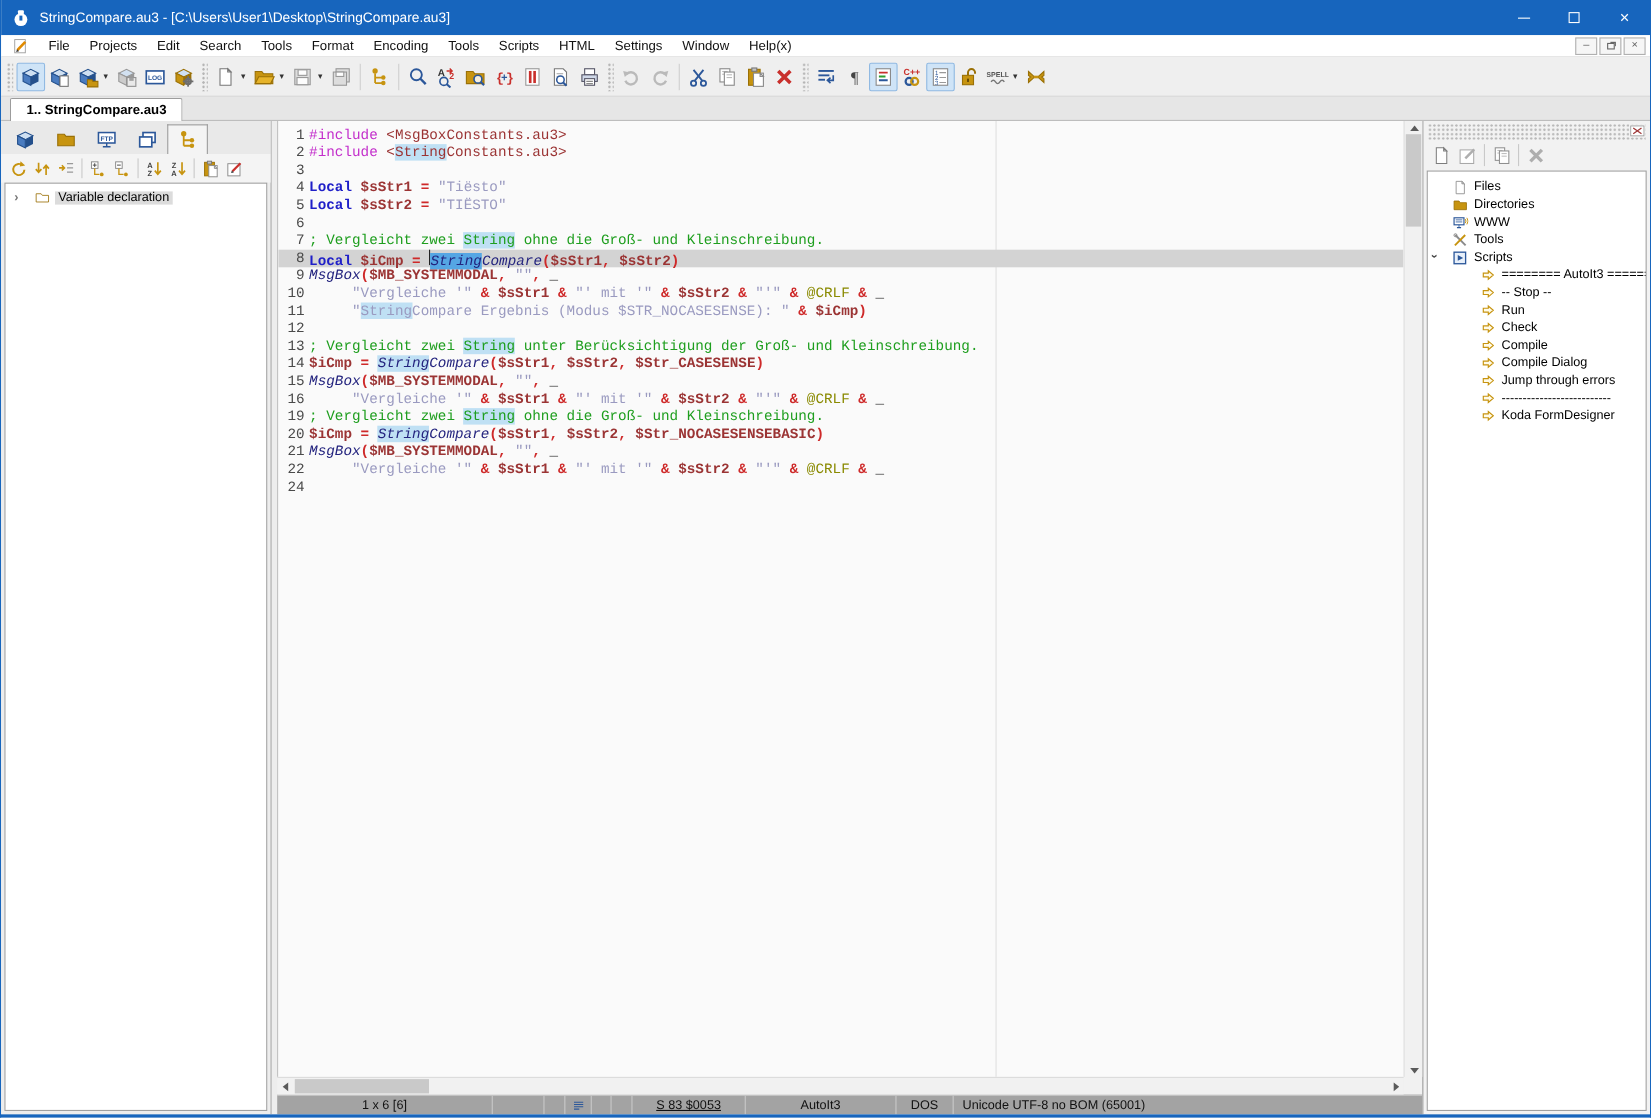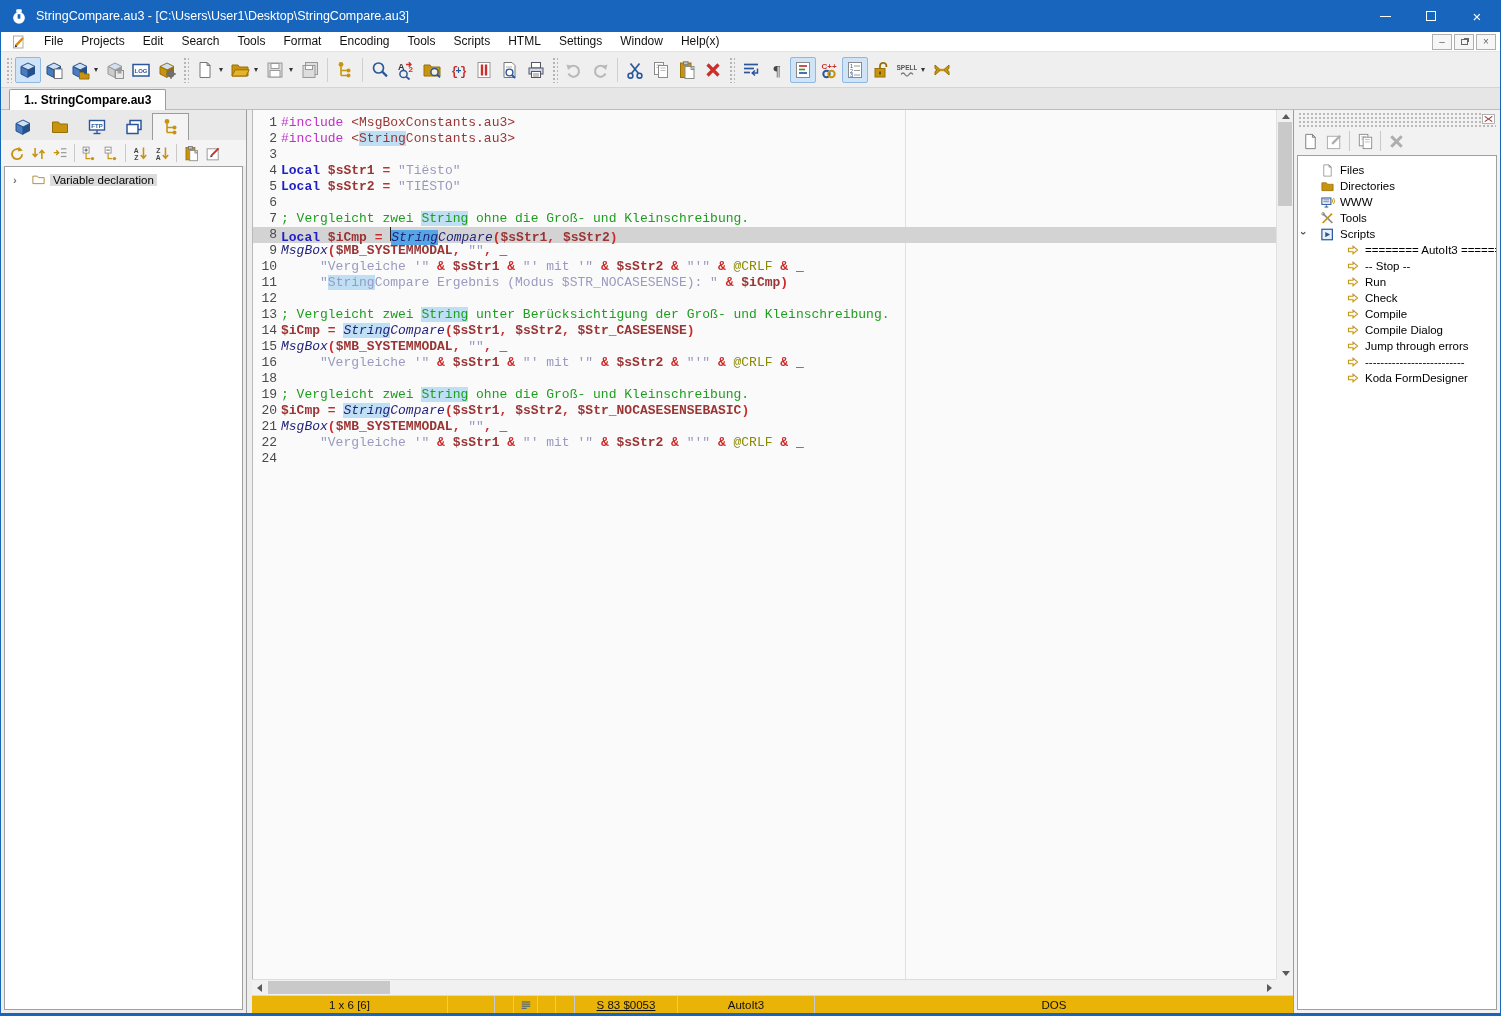--- a/index.html
+++ b/index.html
@@ -71,21 +71,21 @@
   .tri{width:0;height:0;border-left:4px solid transparent;border-right:4px solid transparent}
   .tri.up{border-bottom:5px solid #5a5a5a}
   .tri.down{border-top:5px solid #5a5a5a}
   .tri.left{border-top:4px solid transparent;border-bottom:4px solid transparent;border-right:5px solid #5a5a5a;border-left:none}
   .tri.right{border-top:4px solid transparent;border-bottom:4px solid transparent;border-left:5px solid #5a5a5a;border-right:none}
   .hscroll-row{height:16px;display:flex}
   .hscroll{flex:1;background:#f1f1f1;border-top:1px solid #dcdcdc;position:relative}
   .hthumb{position:absolute;top:1px;bottom:1px;left:16px;width:122px;background:#c9c9c9}
   .harr{position:absolute;top:0;width:14px;height:15px;display:flex;align-items:center;justify-content:center}
   .corner{width:17px;background:#f1f1f1}
-  .statusbar{height:18px;background:#eab308;border-top:1px solid #d8d8d8;display:flex;font-size:11.5px;color:#111}
+  .statusbar{height:18px;background:#a3a3a3;border-top:1px solid #d8d8d8;display:flex;font-size:11.5px;color:#111}
   .sb-cell{border-right:1px solid #c9c9c9;display:flex;align-items:center;justify-content:center;height:100%;flex:none}
   .sb-cell.left{justify-content:flex-start;padding-left:8px}
   .sb-cell:last-child{flex:1;border-right:none}
   .right-panel{width:207px;background:#f2f2f2;border-left:1px solid #9c9c9c;display:flex;flex-direction:column}
   .rp-grip{height:14px;margin:3px 4px 0 4px;background-image:radial-gradient(circle,#b9b9b9 1px,transparent 1.2px);
            background-size:4px 4px;background-position:0 3px;position:relative}
   .rp-close{position:absolute;right:0;top:0;width:15px;height:12px;background:#f2f2f2;display:flex}
   .rp-toolbar{height:28px;display:flex;align-items:center;padding-left:4px}
   .rp-ic{width:24px;height:24px;display:flex;align-items:center;justify-content:center;opacity:.95}
   .rp-sep{width:1px;height:20px;background:#c9c9c9;margin:0 3px}
@@ -689,24 +689,20 @@
             </div>
             <div class="cl">
               <span class="ln">15</span>
               <span class="ct"><span class="seg fn">MsgBox</span><span class="seg op">(</span><span class="seg var">$MB_SYSTEMMODAL</span><span class="seg op">,</span><span class="seg plain"> </span><span class="seg str">""</span><span class="seg op">,</span><span class="seg plain"> _</span></span>
             </div>
             <div class="cl">
               <span class="ln">16</span>
               <span class="ct"><span class="seg plain">     </span><span class="seg str">"Vergleiche '"</span><span class="seg op"> &amp; </span><span class="seg var">$sStr1</span><span class="seg op"> &amp; </span><span class="seg str">"' mit '"</span><span class="seg op"> &amp; </span><span class="seg var">$sStr2</span><span class="seg op"> &amp; </span><span class="seg str">"'"</span><span class="seg op"> &amp; </span><span class="seg mac">@CRLF</span><span class="seg op"> &amp; </span><span class="seg plain">_</span></span>
             </div>
             <div class="cl">
-              <span class="ln">18</span>
-              <span class="ct"></span>
-            </div>
-            <div class="cl">
               <span class="ln">19</span>
               <span class="ct"><span class="seg com">; Vergleicht zwei </span><span class="seg com hl">String</span><span class="seg com"> ohne die Groß- und Kleinschreibung.</span></span>
             </div>
             <div class="cl">
               <span class="ln">20</span>
               <span class="ct"><span class="seg var">$iCmp</span><span class="seg plain"> </span><span class="seg op">=</span><span class="seg plain"> </span><span class="seg fn hl">String</span><span class="seg fn">Compare</span><span class="seg op">(</span><span class="seg var">$sStr1</span><span class="seg op">,</span><span class="seg plain"> </span><span class="seg var">$sStr2</span><span class="seg op">,</span><span class="seg plain"> </span><span class="seg var">$Str_NOCASESENSEBASIC</span><span class="seg op">)</span></span>
             </div>
             <div class="cl">
               <span class="ln">21</span>
               <span class="ct"><span class="seg fn">MsgBox</span><span class="seg op">(</span><span class="seg var">$MB_SYSTEMMODAL</span><span class="seg op">,</span><span class="seg plain"> </span><span class="seg str">""</span><span class="seg op">,</span><span class="seg plain"> _</span></span>
@@ -754,20 +750,21 @@
                 <line x1="3" y1="12" x2="17" y2="12" stroke="#2B579A" stroke-width="1.6"></line>
                 <line x1="3" y1="15.5" x2="11" y2="15.5" stroke="#2B579A" stroke-width="1.6"></line>
               </svg>
             </span>
           </div>
           <div class="sb-cell" style="width: 18px;"></div>
           <div class="sb-cell" style="width: 19px;"></div>
           <div class="sb-cell" style="width: 103px; text-decoration: underline;">S  83  $0053</div>
           <div class="sb-cell" style="width: 137px;">AutoIt3</div>
           <div class="sb-cell" style="width: 52px;">DOS</div>
+          <div class="sb-cell left">Unicode UTF-8 no BOM (65001)</div>
         </div>
     </div>
 
     <div class="right-panel">
       <div class="rp-grip">
         <span class="rp-close">
           <svg viewBox="0 0 20 16" width="15" height="12">
               <rect x="2" y="2" width="16" height="12" fill="#fff" stroke="#999"></rect>
               <path d="M5,4.5 l10,7 M15,4.5 l-10,7" stroke="#a03838" stroke-width="1.6"></path>
             </svg>

